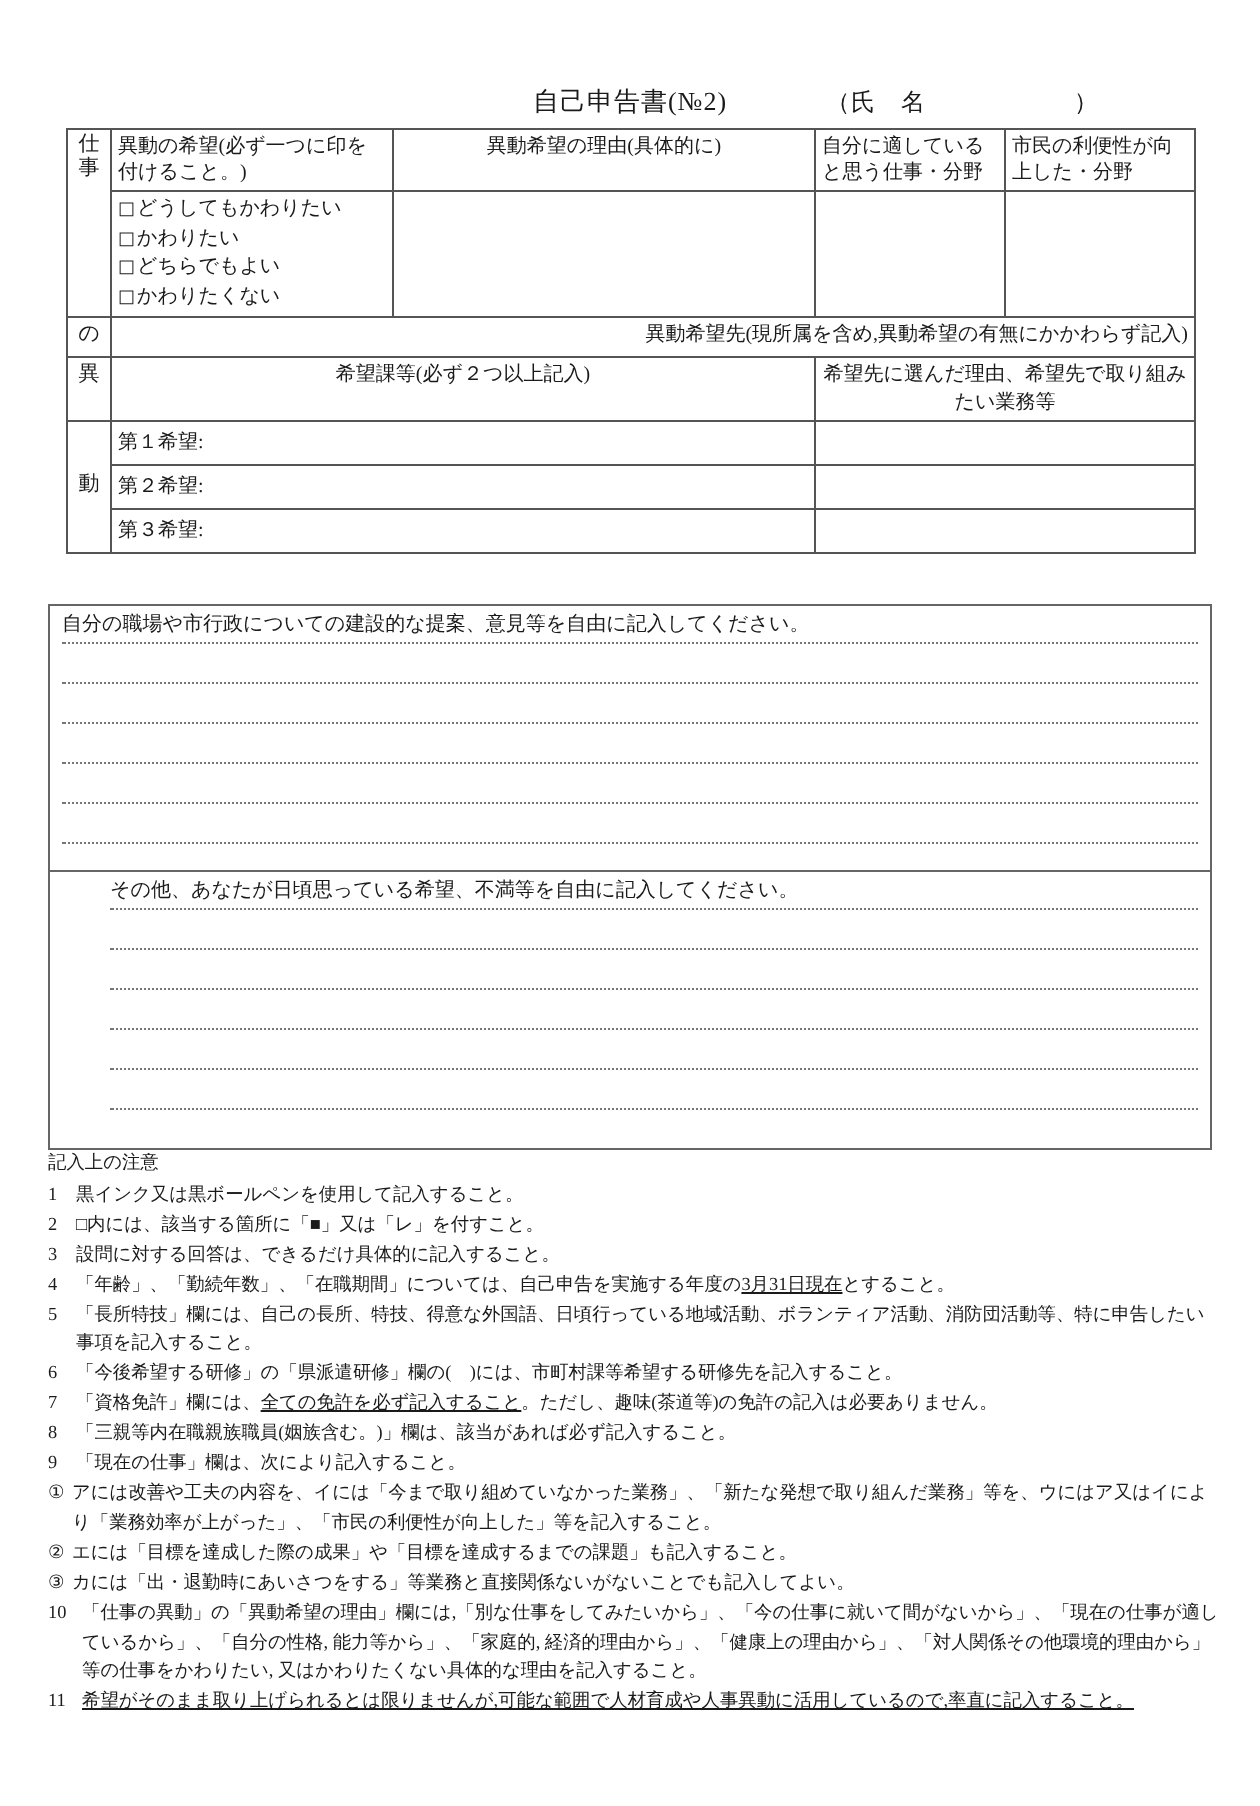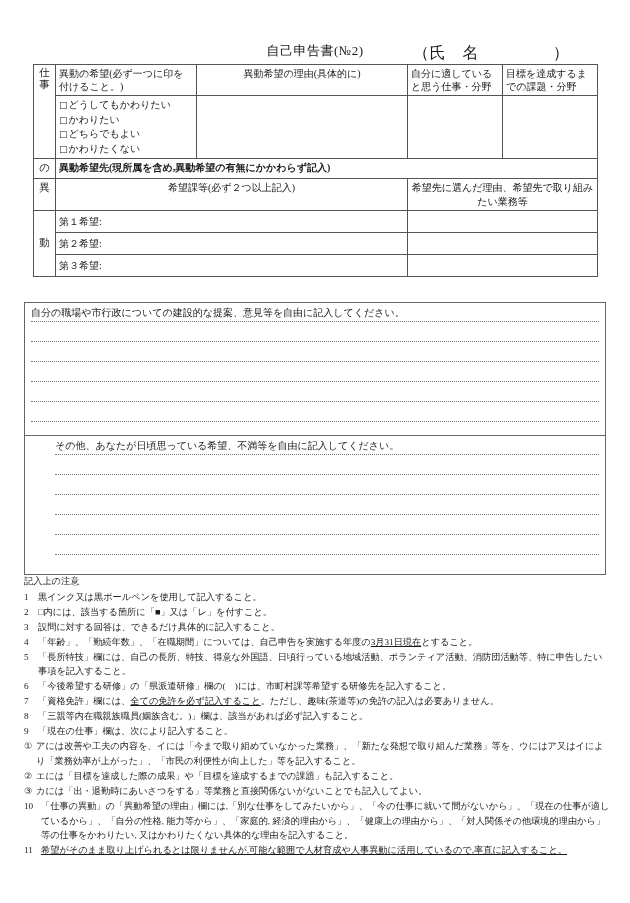--- a/index.html
+++ b/index.html
@@ -38,21 +38,21 @@
     width: 630px;
     text-align: center;
     font-size: 13px;
     letter-spacing: 0.5px;
     white-space: nowrap;
   }
   .name-field {
     position: absolute;
     left: 413px;
     top: 1px;
-    font-size: 16px;
+    font-size: 12px;
     white-space: nowrap;
     letter-spacing: 0.5px;
   }
   .name-field .name-gap {
     display: inline-block;
     width: 74px;
   }
 
   
   .main-table {
@@ -94,21 +94,21 @@
     white-space: nowrap;
     line-height: 1.45;
   }
   .cb {
     font-family: "DejaVu Sans", sans-serif;
     font-size: 9px;
     margin-right: 1px;
   }
   .blank-tall { height: 54px; }
   .row-wish td { height: 17px; vertical-align: middle; }
-  .band { text-align: left; vertical-align: middle; height: 15px; font-weight: bold; }
+  .band { text-align: right; vertical-align: middle; height: 15px; }
 
   
   .freebox {
     position: absolute;
     left: 24px;
     width: 582px;
     box-sizing: border-box;
     border: 1px solid #666;
     background: #fff;
     padding: 0;
@@ -180,21 +180,21 @@
     </colgroup>
     <tbody>
       <tr>
         <td class="vlabel" rowspan="2">
           <span>仕</span>
           <span>事</span>
         </td>
         <td class="th-left">異動の希望(必ず一つに印を付けること。)</td>
         <td class="th-cell">異動希望の理由(具体的に)</td>
         <td class="th-left">自分に適していると思う仕事・分野</td>
-        <td class="th-left">目標を達成するまでの課題・分野</td>
+        <td class="th-left">市民の利便性が向上した・分野</td>
       </tr>
       <tr>
         <td class="checkbox-list blank-tall">
           <div><span class="cb">□</span><span>どうしてもかわりたい</span></div>
           <div><span class="cb">□</span><span>かわりたい</span></div>
           <div><span class="cb">□</span><span>どちらでもよい</span></div>
           <div><span class="cb">□</span><span>かわりたくない</span></div>
         </td>
         <td class="blank-tall"></td>
         <td class="blank-tall"></td>

